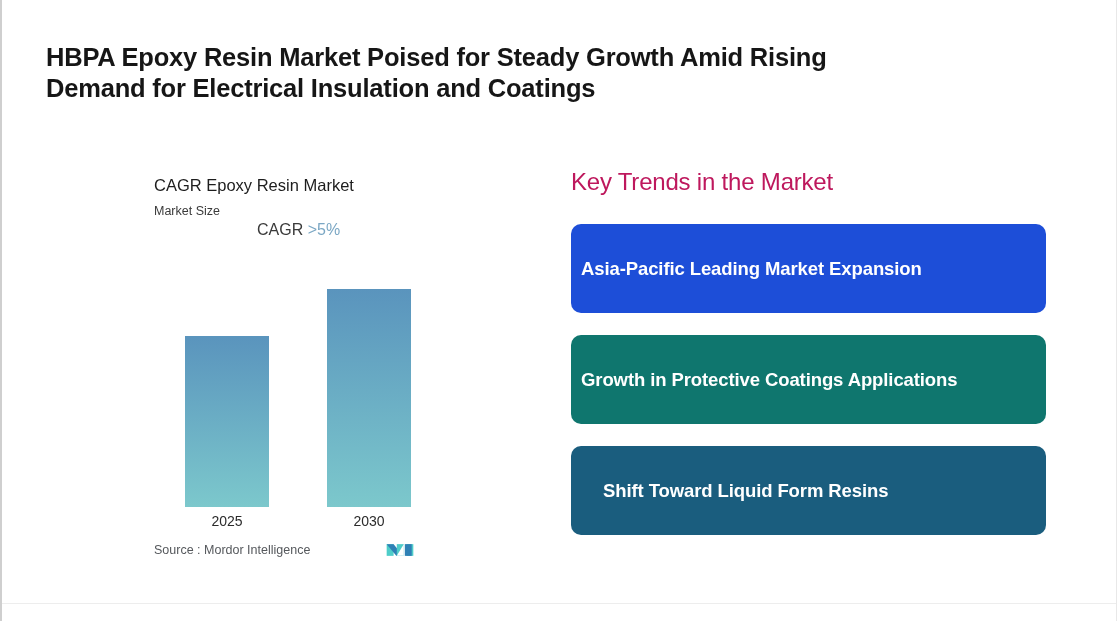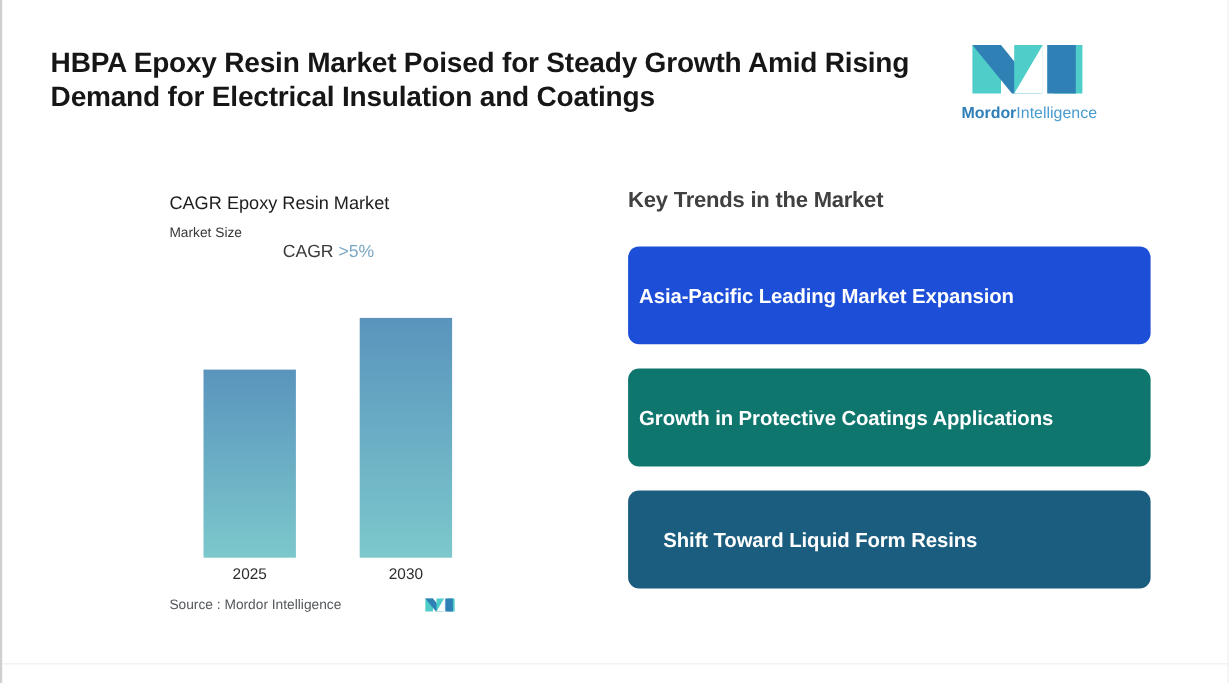--- a/index.html
+++ b/index.html
@@ -163,23 +163,23 @@
   }
 
   
   #trends-panel {
     position: absolute;
     left: 569px;
     top: 168px;
     width: 475px;
   }
   #trends-heading {
-    font-size: 20px;
-    font-weight: bold;
-    color: #404040;
+    font-size: 24px;
+    font-weight: normal;
+    color: #be185d;
     letter-spacing: -0.2px;
     margin: 0 0 28px 0;
     line-height: 28px;
   }
   .trend-card {
     width: 475px;
     min-height: 89px;
     box-sizing: border-box;
     background: #1a5d7e;
     border-radius: 10px;
@@ -199,35 +199,20 @@
 </head>
 <body>
 
 <div id="page">
 
   <div id="header-title">
     <span class="line">HBPA Epoxy Resin Market Poised for Steady Growth Amid Rising</span>
     <span class="line">Demand for Electrical Insulation and Coatings</span>
   </div>
 
-  <div id="brand-logo">
-    <svg class="mark" viewBox="0 0 120 52">
-      <polygon points="10,4 36,4 36,48 10,48" fill="#4ecdc9"></polygon>
-      <polygon points="10,4 36,4 72,48 46,48" fill="#2f80b5"></polygon>
-      <polygon points="46,4 72,4 72,48 46,48" fill="#4ecdc9" opacity="0"></polygon>
-      <polygon points="48,4 74,4 74,48 48,48" fill="#4ecdc9"></polygon>
-      <polygon points="84,4 110,4 110,48 84,48" fill="#4ecdc9"></polygon>
-      <polygon points="84,4 110,4 110,48 84,48" fill="#2f80b5" opacity="0"></polygon>
-      <polygon points="78,48 78,4 104,4 104,48" fill="#2f80b5"></polygon>
-      <polygon points="74,4 74,48 48,48" fill="#ffffff"></polygon>
-    </svg>
-    <div id="brand-wordmark">
-      <span class="bold">Mordor</span><span class="light">Intelligence</span>
-    </div>
-  </div>
 
   <div id="chart-panel">
 
     <div id="chart-title">CAGR Epoxy Resin Market</div>
     <div id="chart-subtitle">Market Size</div>
     <div id="chart-cagr">
       <span>CAGR</span>
       <span class="value" style="color: rgb(123, 167, 196);">&gt;5%</span>
     </div>
 

